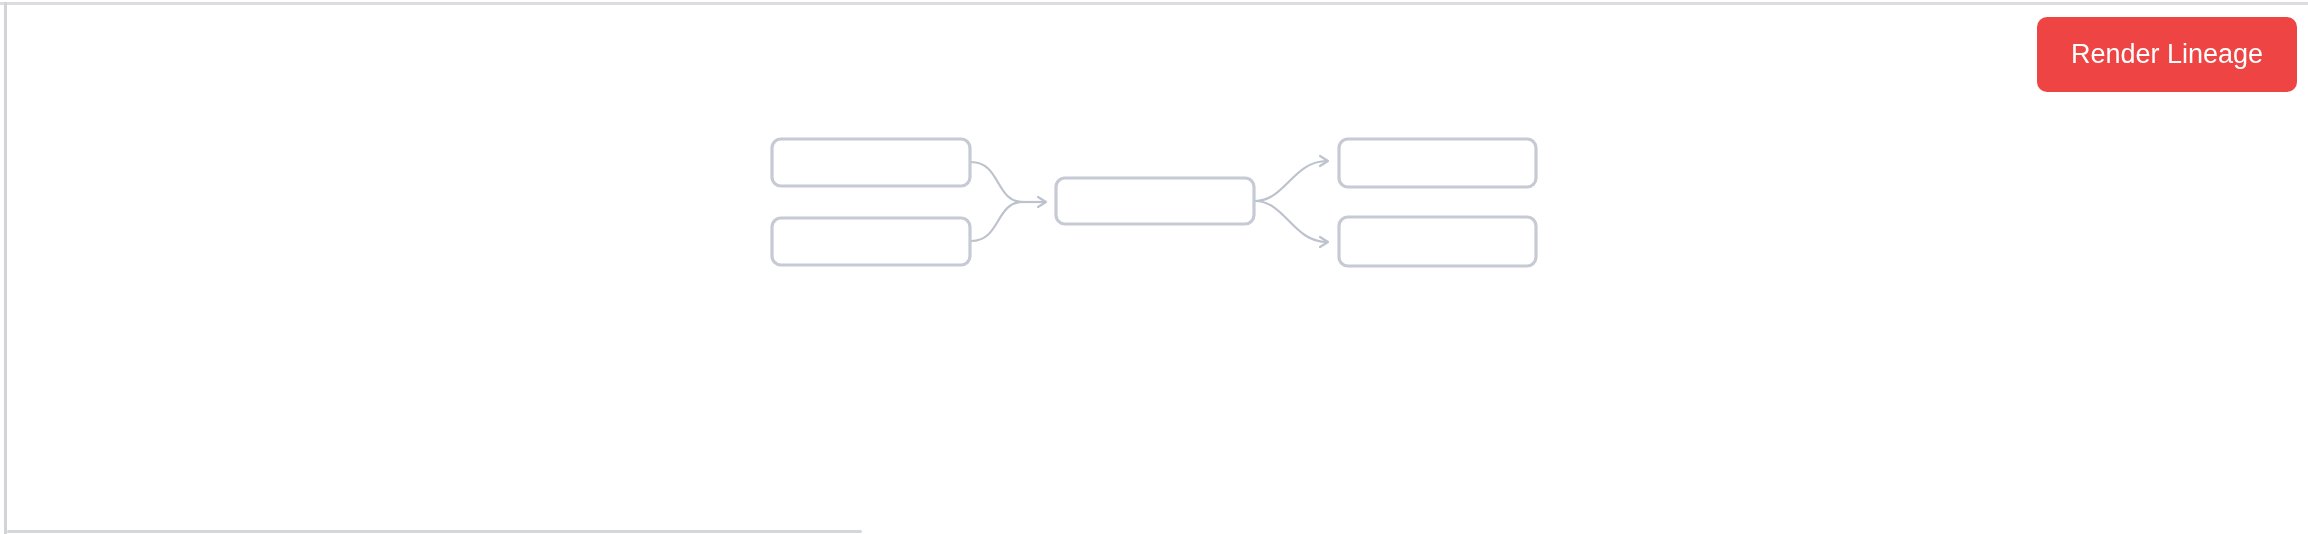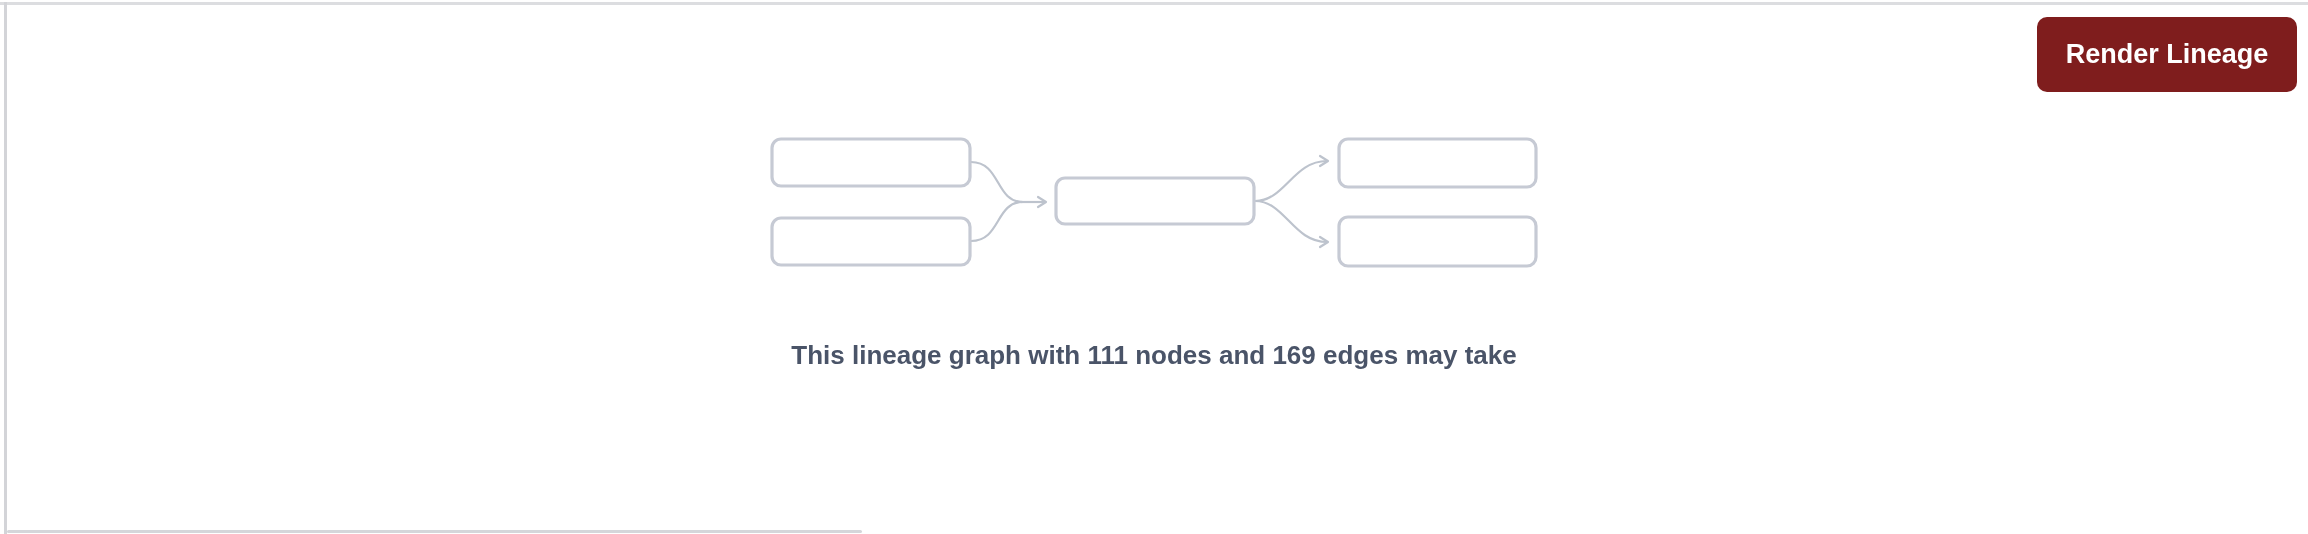--- a/index.html
+++ b/index.html
@@ -34,25 +34,25 @@
     width: 855px; height: 3px;
     background: #d5d6da;
     border-radius: 2px;
   }
   .render-btn {
     position: absolute;
     top: 17px; right: 11px;
     width: 260px; height: 75px;
     border: none;
     border-radius: 10px;
-    background: #7f1d1d;
+    background: #ef4444;
     color: #ffffff;
     font-family: "Liberation Sans", sans-serif;
     font-size: 27px;
-    font-weight: bold;
+    font-weight: normal;
     display: flex;
     align-items: center;
     justify-content: center;
     cursor: pointer;
   }
   .illustration {
     position: absolute;
     left: 769px; top: 137px;
     width: 770px; height: 132px;
   }
@@ -104,16 +104,15 @@
 
       <rect class="node" x="3" y="2" width="198" height="47" rx="9"></rect>
       <rect class="node" x="3" y="81" width="198" height="47" rx="9"></rect>
       <rect class="node" x="287" y="41" width="198" height="46" rx="9"></rect>
       <rect class="node" x="570" y="2" width="197" height="48" rx="9"></rect>
       <rect class="node" x="570" y="80" width="197" height="49" rx="9"></rect>
     </svg>
   </div>
 
   <div class="message">
-    <div class="msg-line">This lineage graph with 111 nodes and 169 edges may take</div>
   </div>
 
 </div>
 
 </body></html>

